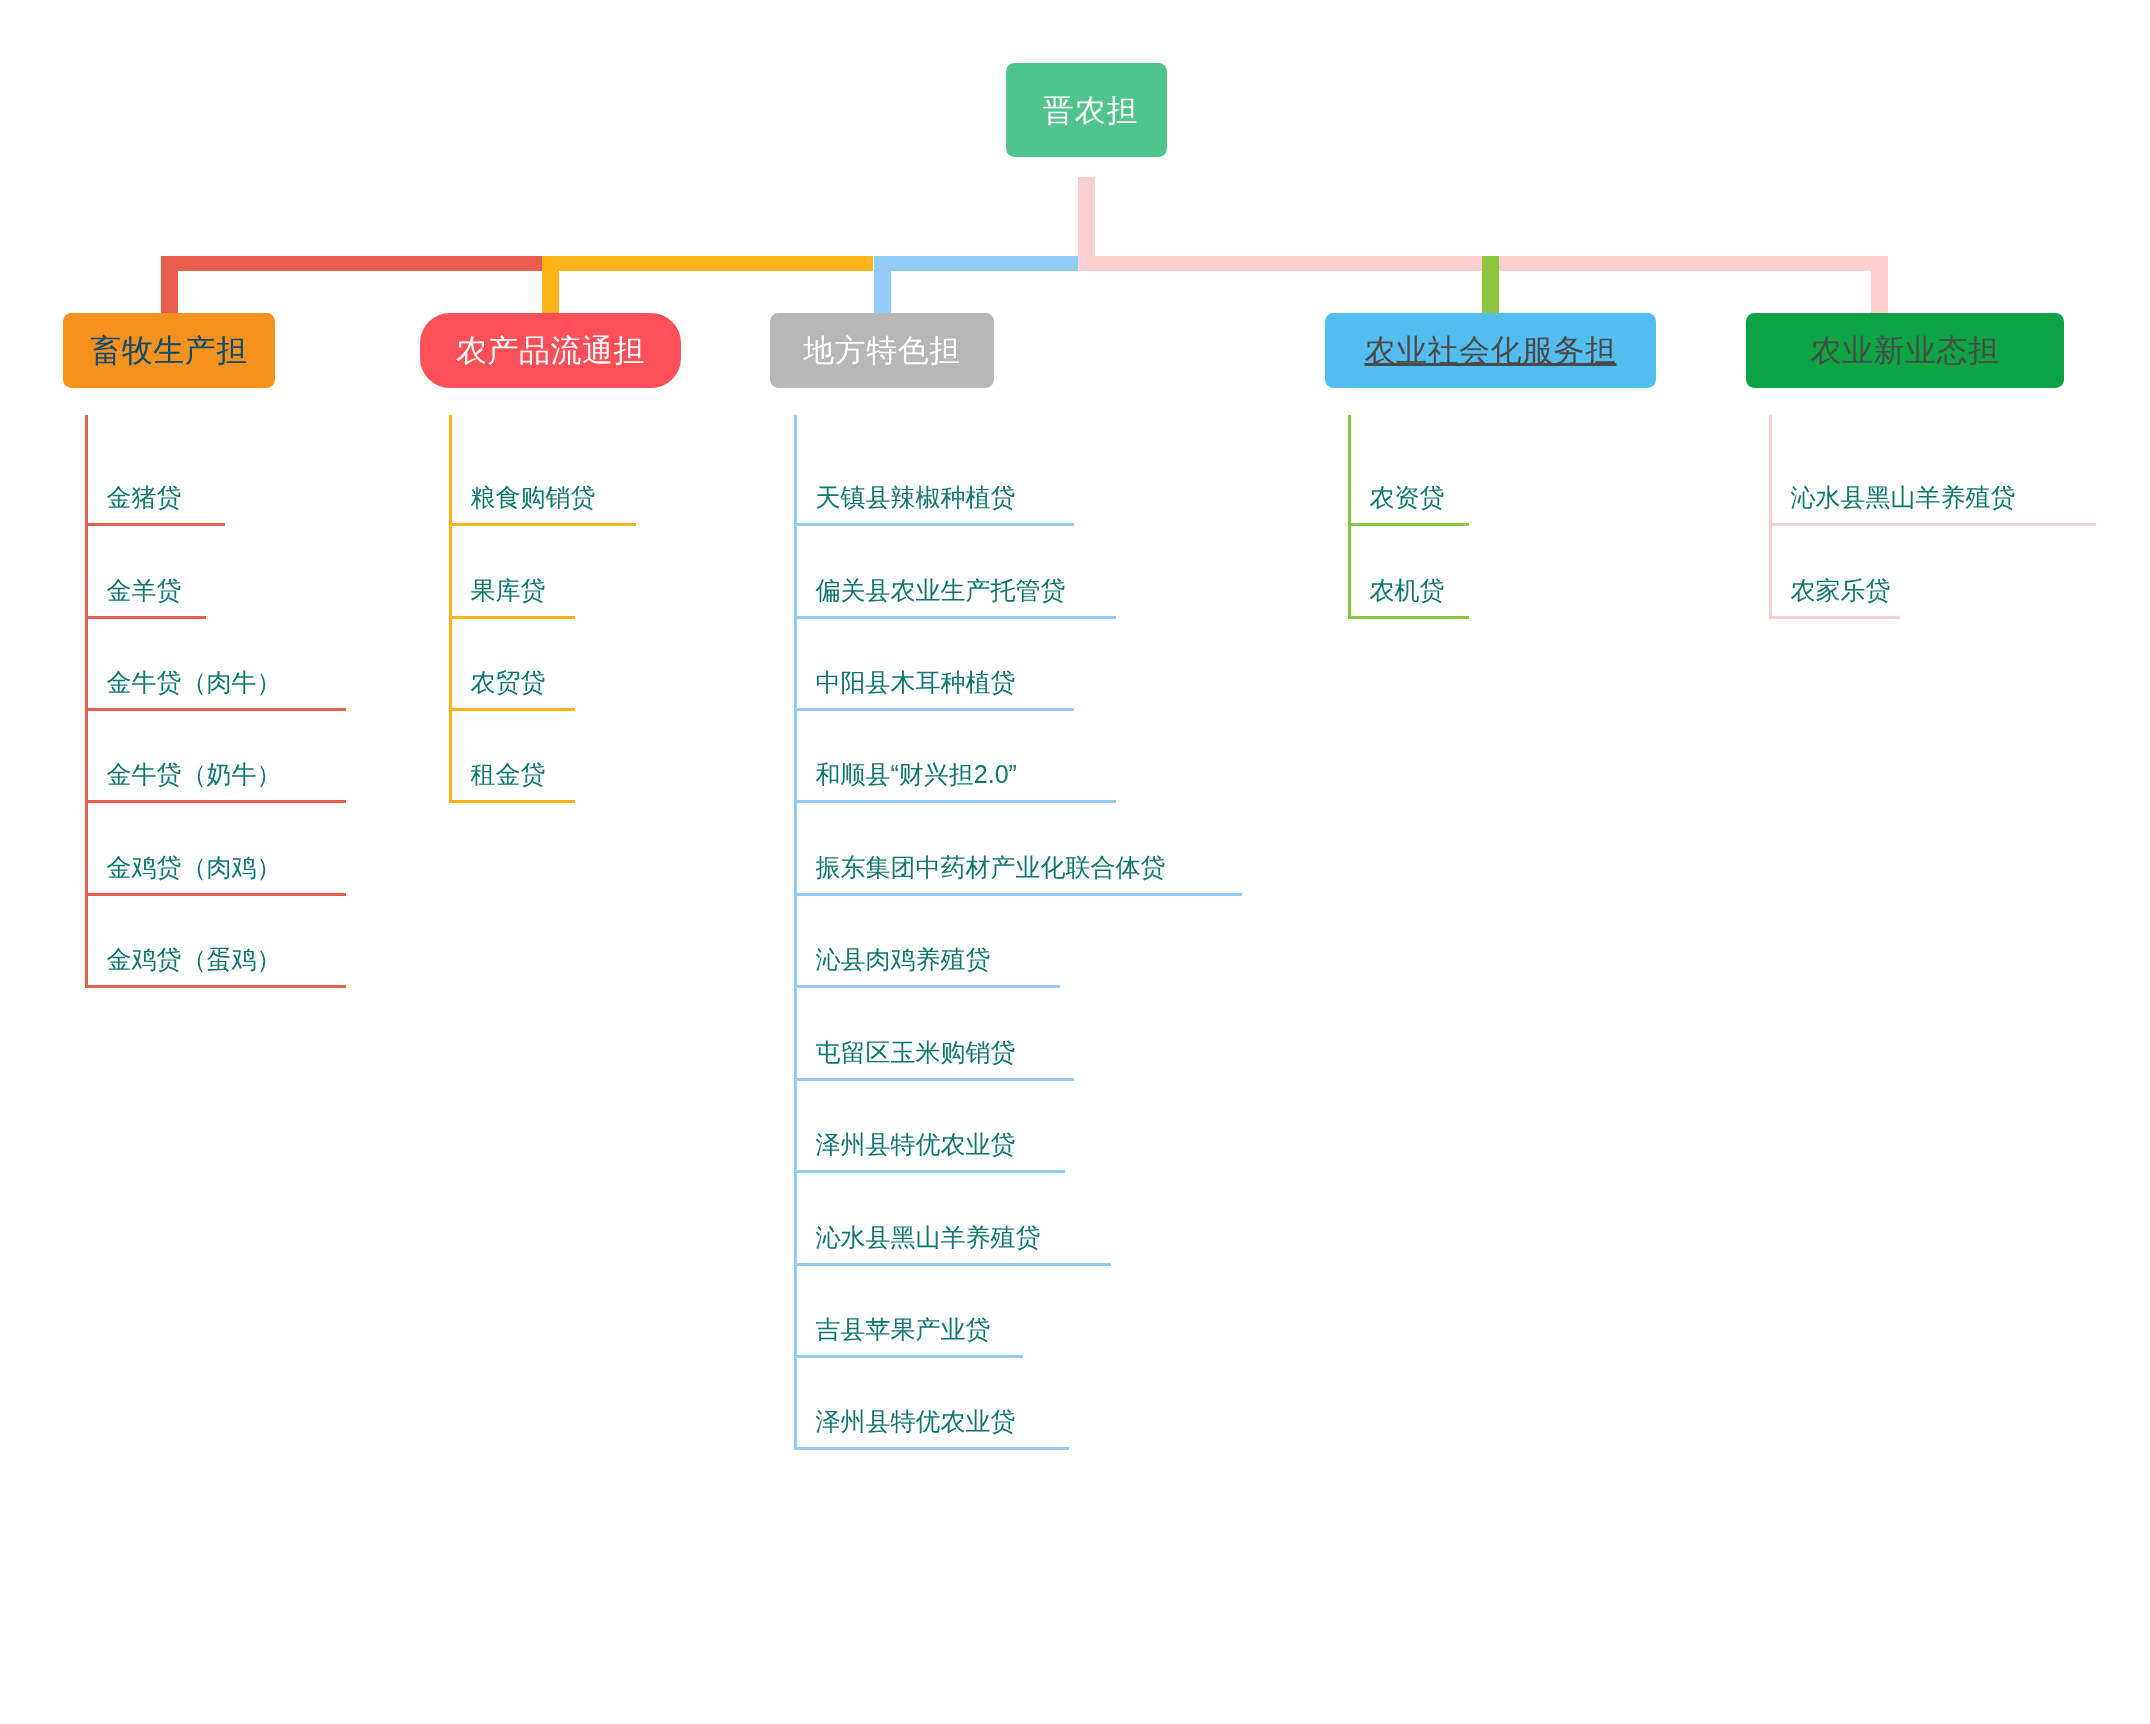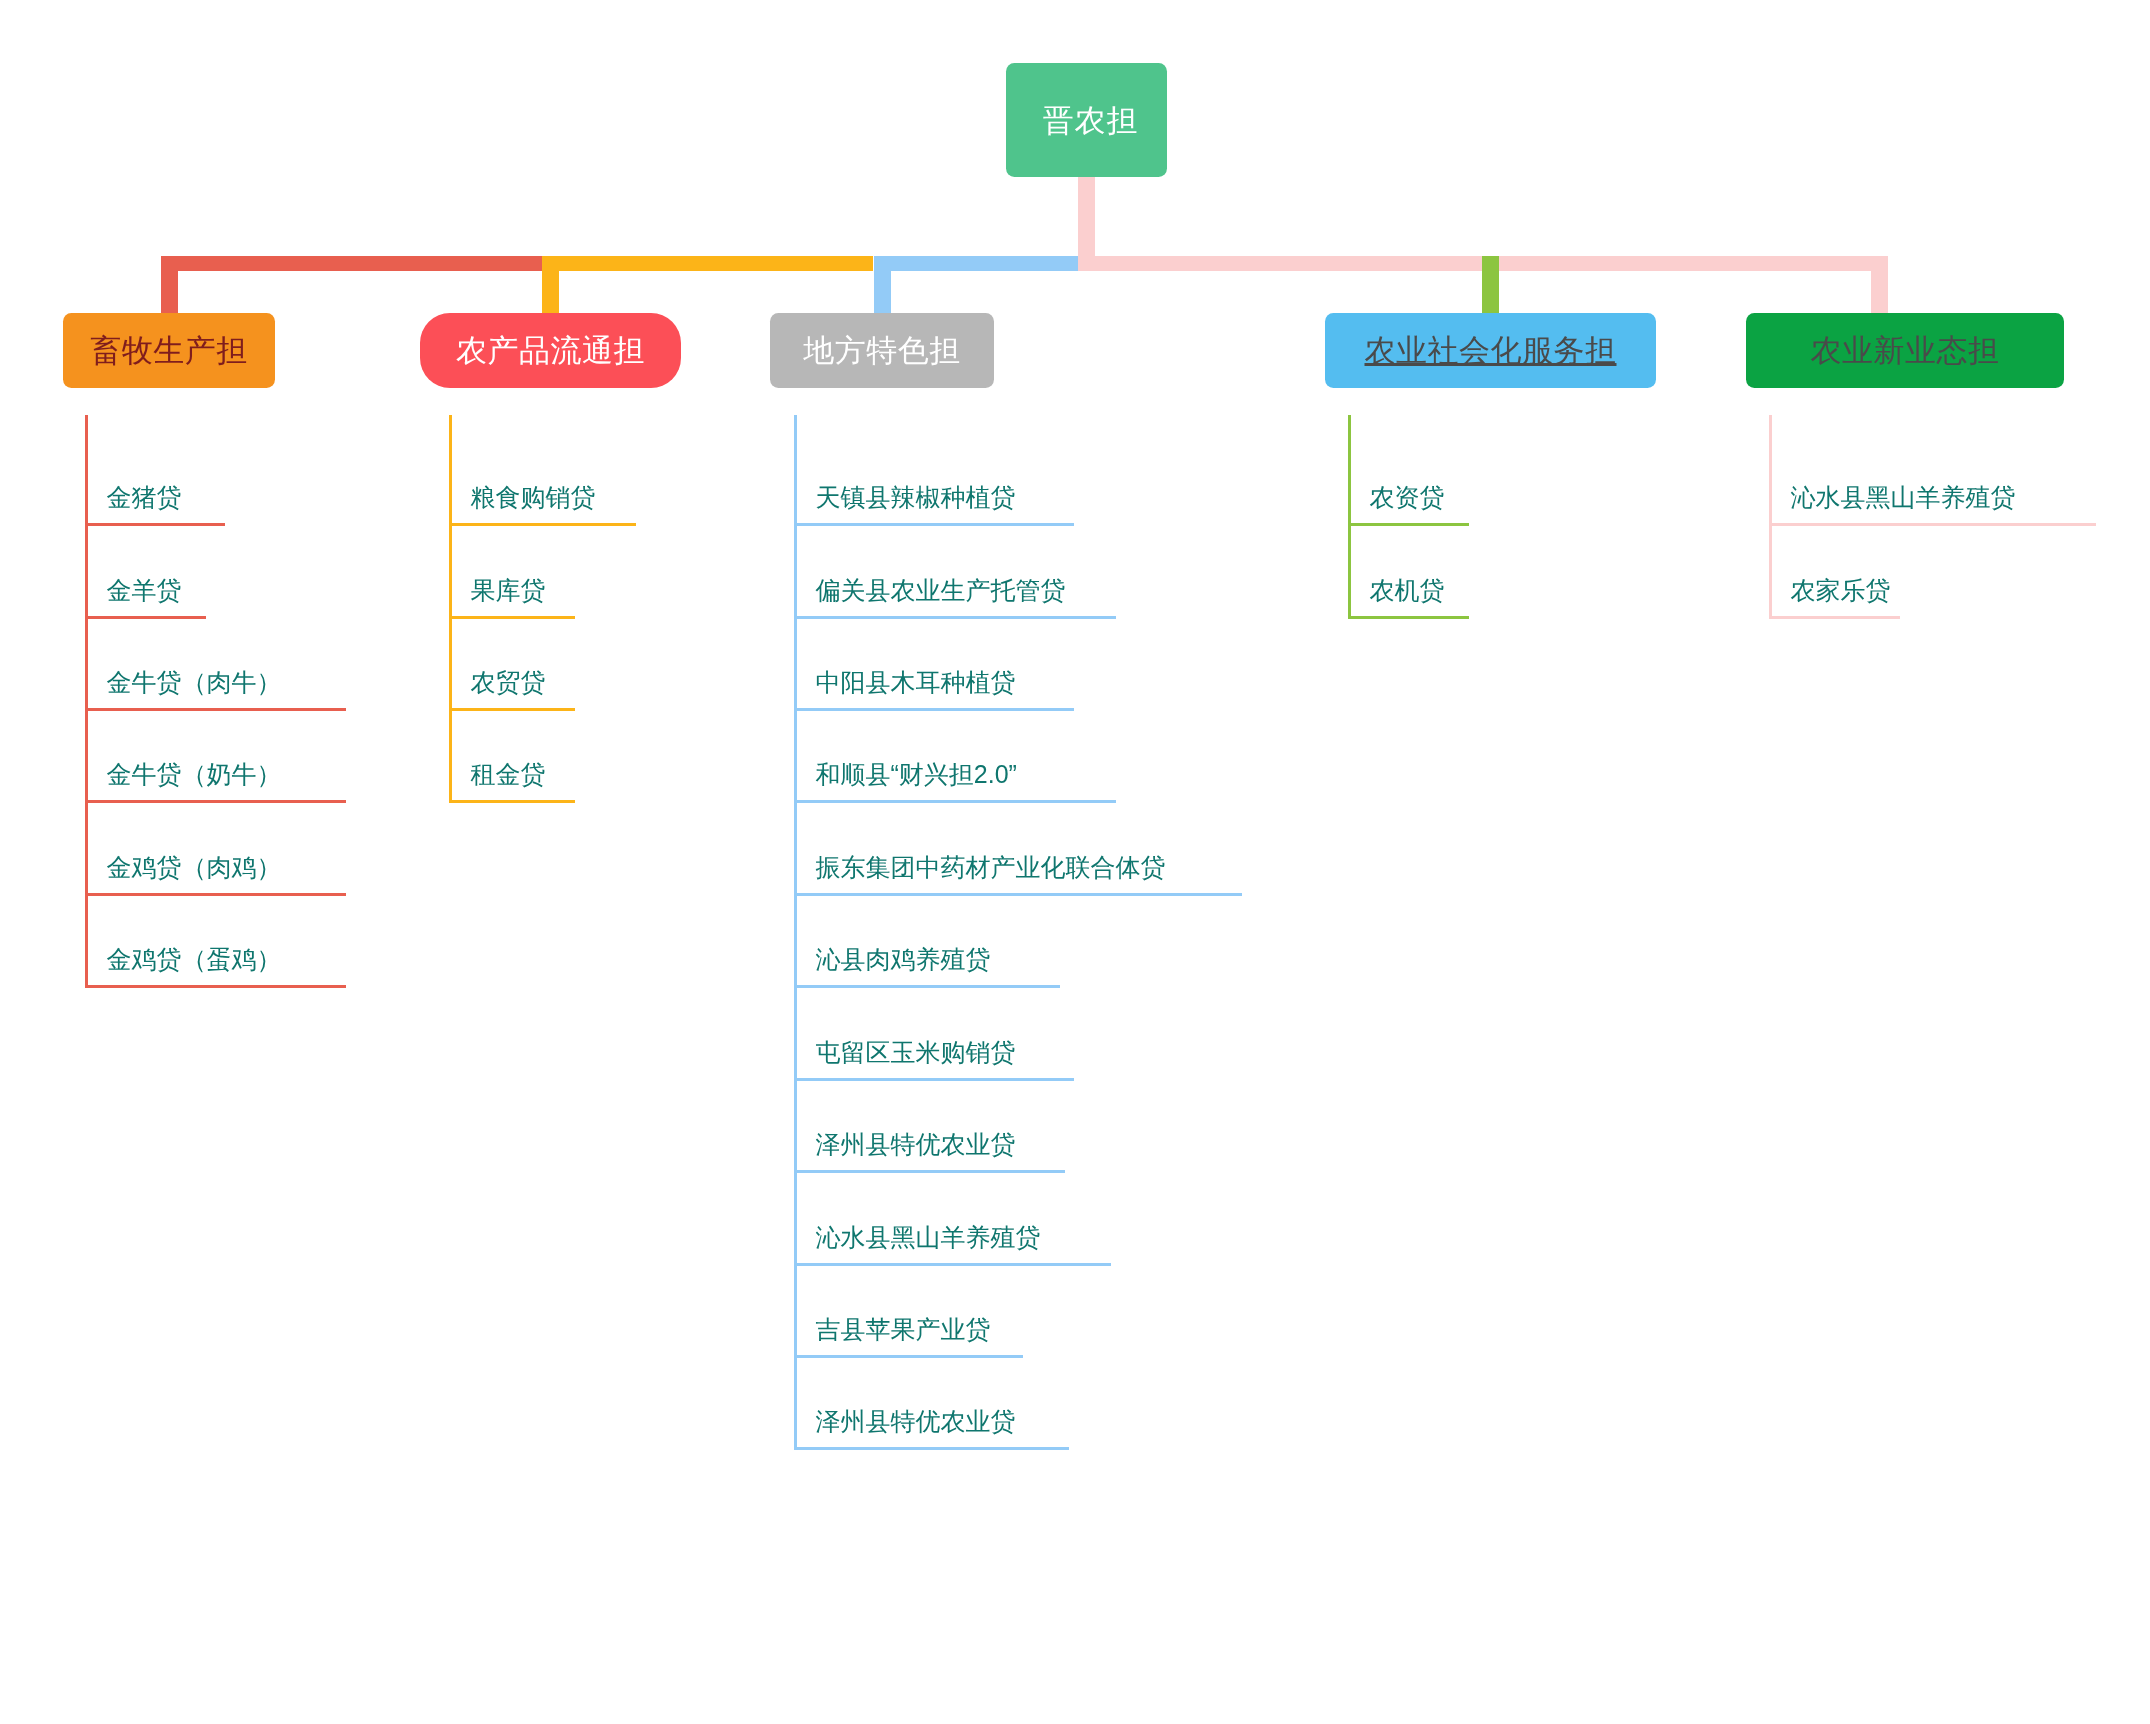--- a/index.html
+++ b/index.html
@@ -39,27 +39,27 @@
       <div class="seg" style="left: 874px; top: 256px; width: 204px; height: 15px; background: rgb(147, 203, 247);"></div>
       <div class="seg" style="left: 542px; top: 256px; width: 331px; height: 15px; background: rgb(252, 180, 24);"></div>
       <div class="seg" style="left: 161px; top: 256px; width: 382px; height: 15px; background: rgb(232, 95, 79);"></div>
       <div class="seg" style="left: 161px; top: 256px; width: 17px; height: 57px; background: rgb(232, 95, 79);"></div>
       <div class="seg" style="left: 542px; top: 256px; width: 17px; height: 57px; background: rgb(252, 180, 24);"></div>
       <div class="seg" style="left: 874px; top: 256px; width: 17px; height: 57px; background: rgb(147, 203, 247);"></div>
       <div class="seg" style="left: 1482px; top: 256px; width: 17px; height: 57px; background: rgb(140, 197, 64);"></div>
       <div class="seg" style="left: 1871px; top: 256px; width: 17px; height: 57px; background: rgb(251, 207, 207);"></div>
     </div>
 
-  <div class="node root" id="root-node" style="left:1006px;top:63px;width:161px;height:114px;padding-left:8px;">
+  <div class="node root" id="root-node" style="left:1006px;top:63px;width:161px;height:94px;padding-left:8px;">
     <span class="lbl">晋农担</span>
   </div>
 
   <div id="branches">
       <div class="node cat cat-white" style="left: 63px; top: 313px; width: 212px; height: 75px; background: rgb(245, 146, 30);">
-        <span class="lbl" style="color: #7f1d1d;">畜牧生产担</span>
+        <span class="lbl" style="color: #0c4a6e;">畜牧生产担</span>
       </div>
       <div class="trunk" style="left: 85px; top: 415px; height: 573px; background: rgb(232, 95, 79);"></div>
       <div class="leaf" style="left: 85px; top: 434px; height: 92px;">
         <span class="ltxt">金猪贷</span>
         <div class="lunder" style="width: 140px; background: rgb(232, 95, 79);"></div>
       </div>
       <div class="leaf" style="left: 85px; top: 527px; height: 92px;">
         <span class="ltxt">金羊贷</span>
         <div class="lunder" style="width: 121px; background: rgb(232, 95, 79);"></div>
       </div>

